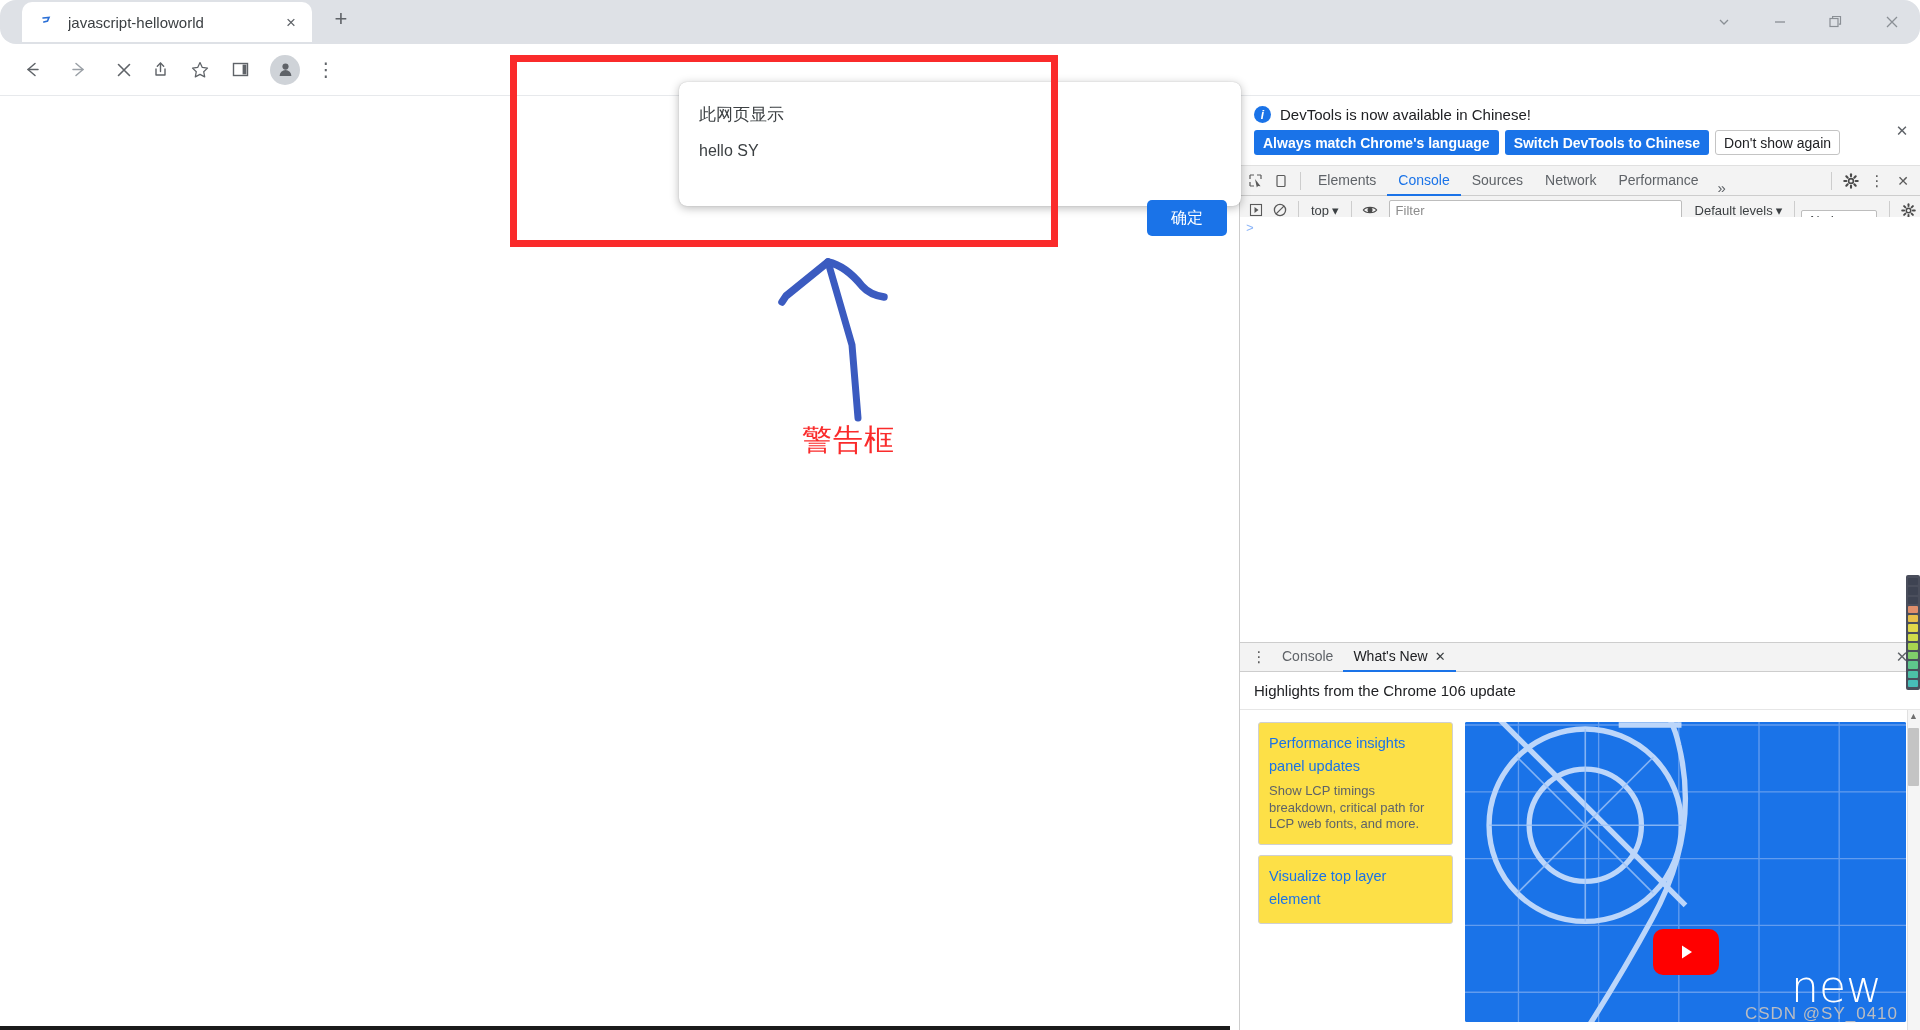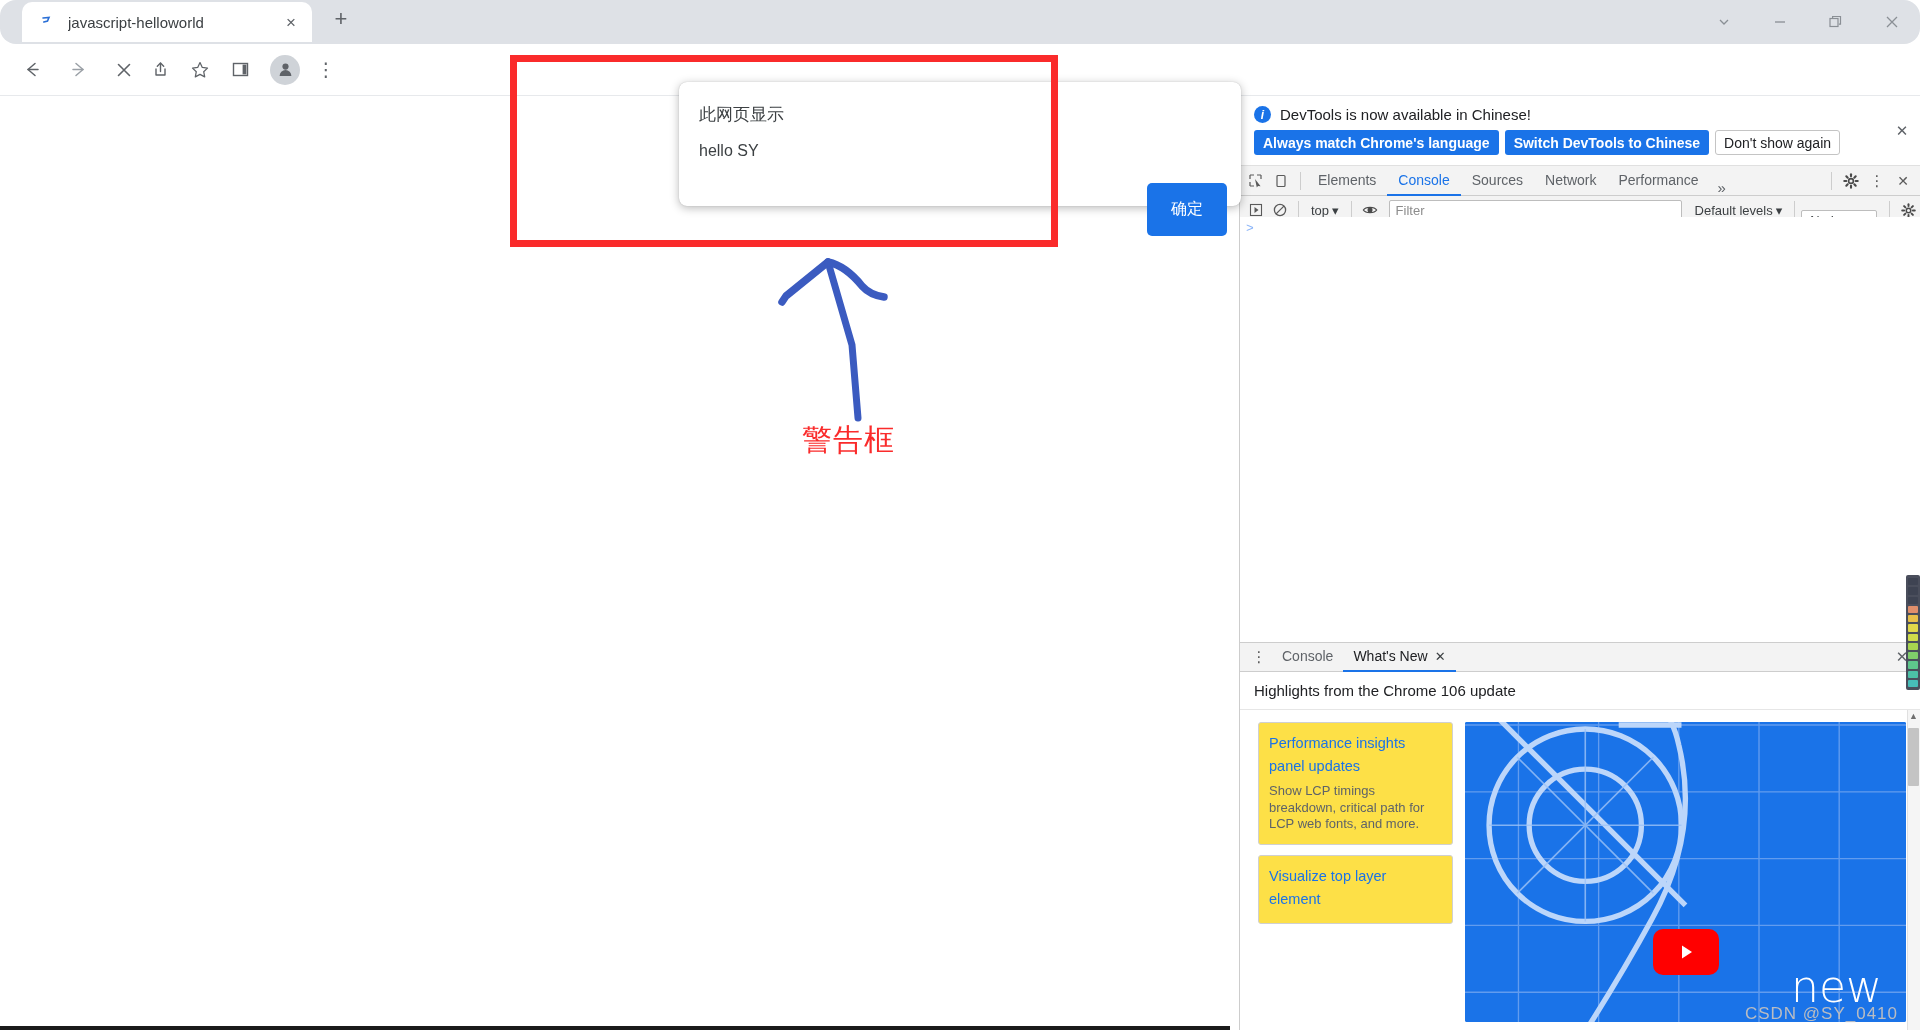--- a/index.html
+++ b/index.html
@@ -112,21 +112,21 @@
     background: #ffffff;
     border-radius: 8px;
     box-shadow: 0 2px 10px rgba(0,0,0,.28), 0 0 1px rgba(0,0,0,.25);
     padding: 22px 24px 0 20px;
     z-index: 40;
   }
   #alert-title { font-size: 17px; color: #3c4043; line-height: 1.3; }
   #alert-message { margin-top: 16px; font-size: 16px; color: #3c4043; }
   #alert-ok-button {
     position: absolute; right: 14px; bottom: -30px;
-    min-width: 80px; height: 53px; padding: 14px 22px;
+    min-width: 80px; height: 36px; padding: 14px 22px;
     background: #1a73e8; color: #ffffff;
     border: none; border-radius: 5px;
     font-family: Liberation Mono, monospace; font-size: 16px;
     display: flex; align-items: center; justify-content: center;
   }
 
   
   #annotation-rect {
     position: absolute; left: 510px; top: 55px;
     width: 548px; height: 192px;

